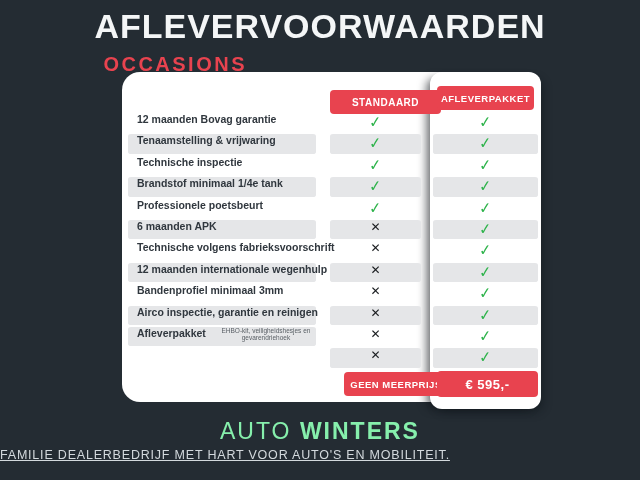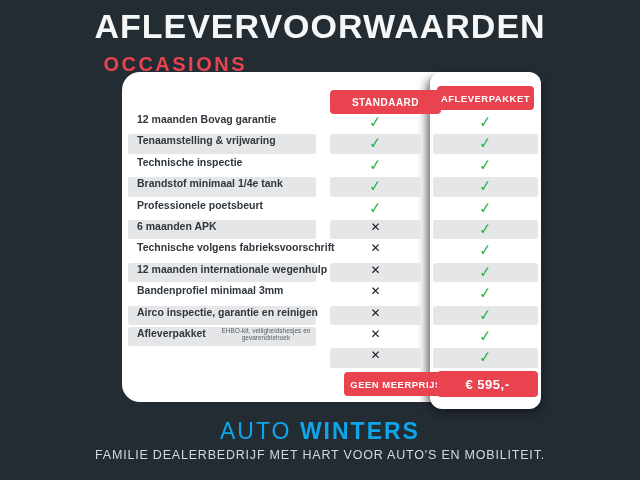--- a/index.html
+++ b/index.html
@@ -48,25 +48,25 @@
   .note{font-size:6.5px;line-height:7px;color:#5a6066;margin-left:10px;
         width:102px;text-align:center;}
   .mark-row{justify-content:center;}
   .check{color:#2eb34b;font-size:15px;font-weight:800;
          font-family:"DejaVu Sans",sans-serif;transform:rotate(-6deg);}
   .cross{color:#15181b;font-size:12px;
          font-family:"DejaVu Sans",sans-serif;}
 
   
   .brand{position:absolute;left:0;right:0;top:418px;text-align:center;
-         color:#0ea5e9;font-size:23px;letter-spacing:2px;line-height:27px;}
+         color:#86efac;font-size:23px;letter-spacing:2px;line-height:27px;}
   .brand .light{font-weight:normal;}
   .brand .bold{font-weight:800;}
-  .tagline{position:absolute;left:0;right:0;top:448px;text-align:center;
-           color:#d3d9dd;font-size:12.5px;letter-spacing:.8px;}
+  .tagline{position:absolute;left:0;right:0;top:448px;
+           color:#d3d9dd;font-size:12.5px;letter-spacing:.8px;text-decoration:underline;}
 </style>
 </head>
 <body>
 
 <div class="title-wrap">
   <div class="title-inner">
     <h1 class="main-title">AFLEVERVOORWAARDEN</h1>
     <h2 class="sub-title">OCCASIONS</h2>
   </div>
 </div>

